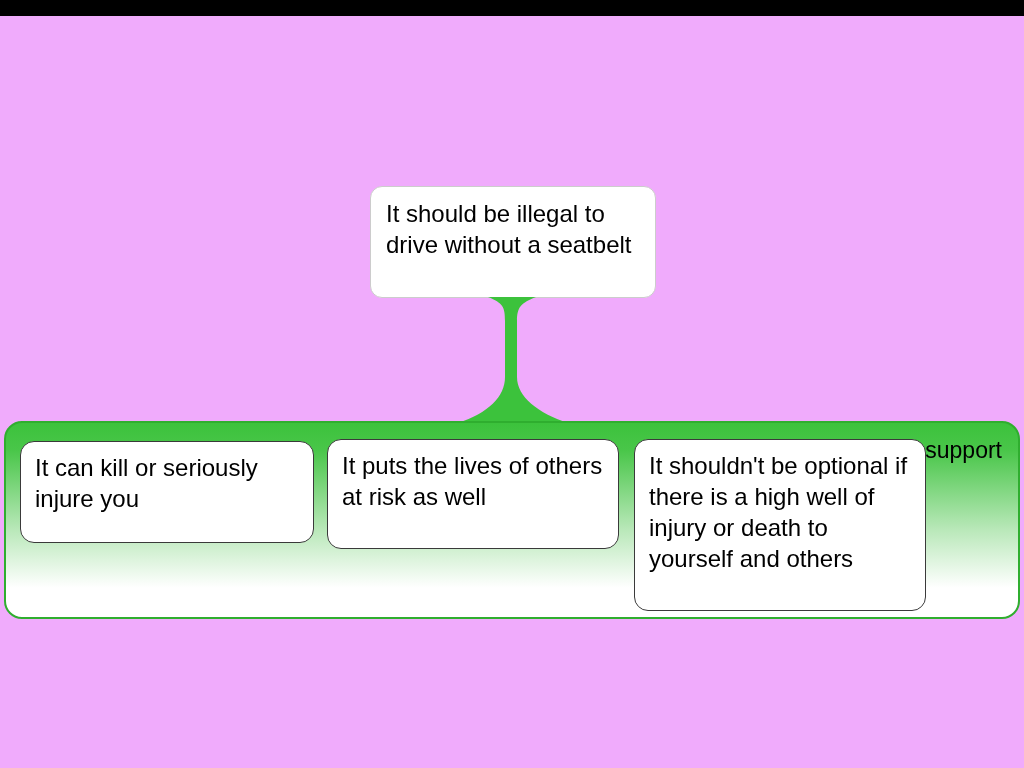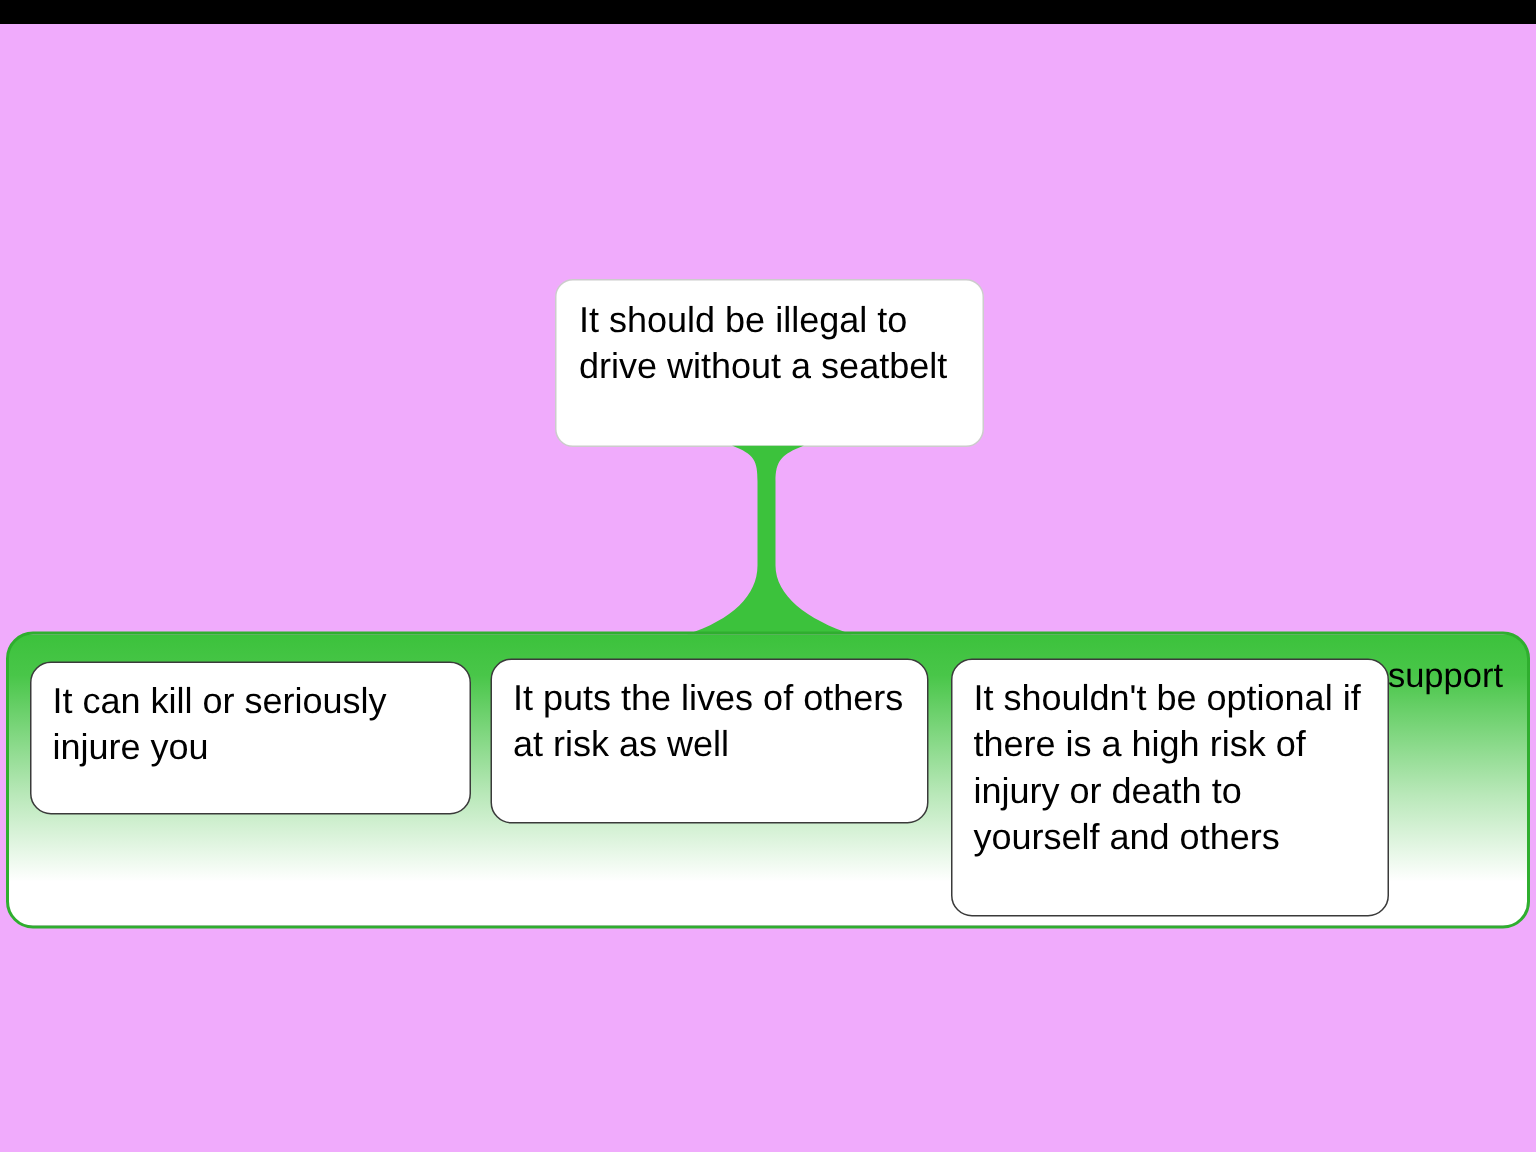--- a/index.html
+++ b/index.html
@@ -104,18 +104,18 @@
 
     <div class="reason-node reason-1">
       <span>It can kill or seriously injure you</span>
     </div>
 
     <div class="reason-node reason-2">
       <span>It puts the lives of others at risk as well</span>
     </div>
 
     <div class="reason-node reason-3">
-      <span>It shouldn't be optional if there is a high risk of injury or death to yourself and others</span>
+      <span>It shouldn't be optional if there is a high well of injury or death to yourself and others</span>
     </div>
 
   </div>
 
 </div>
 
 </body></html>

